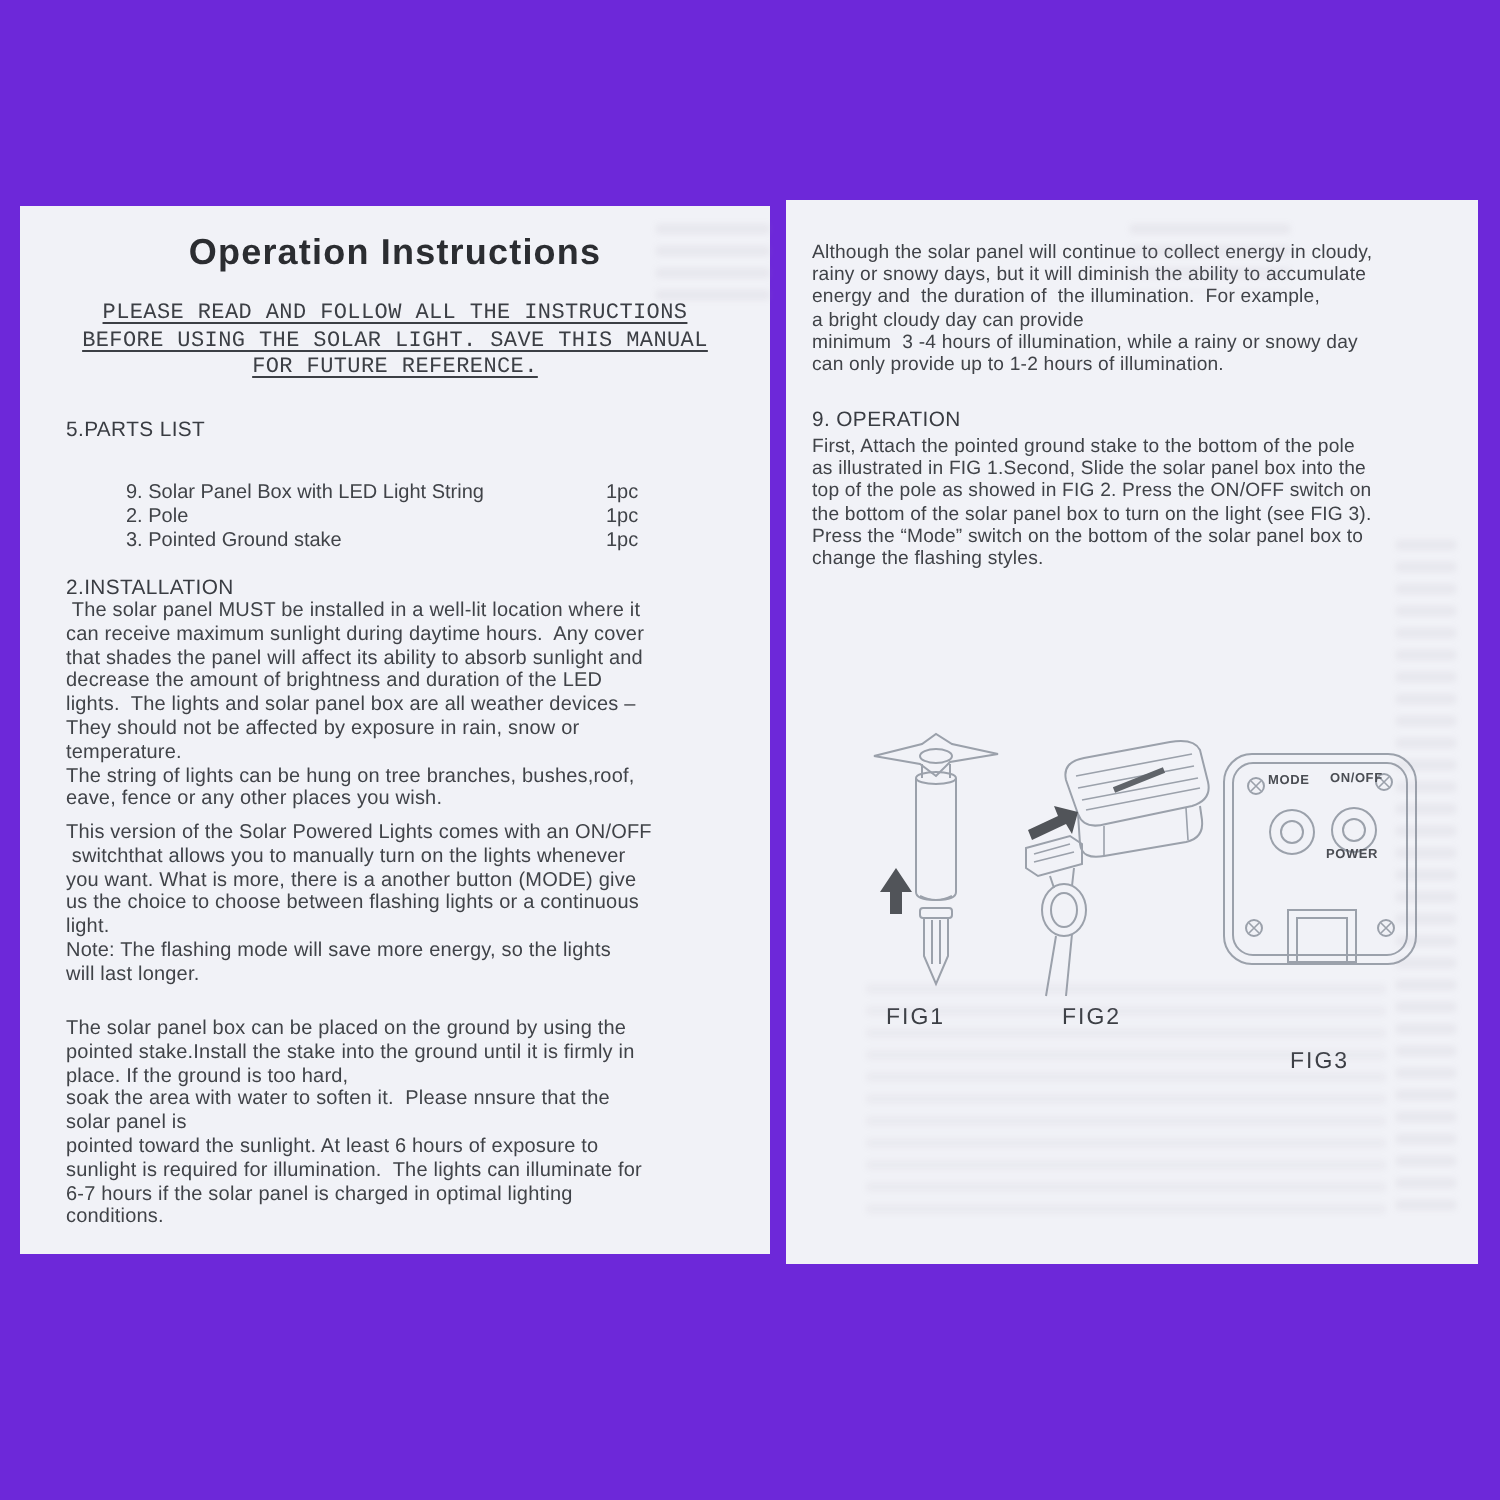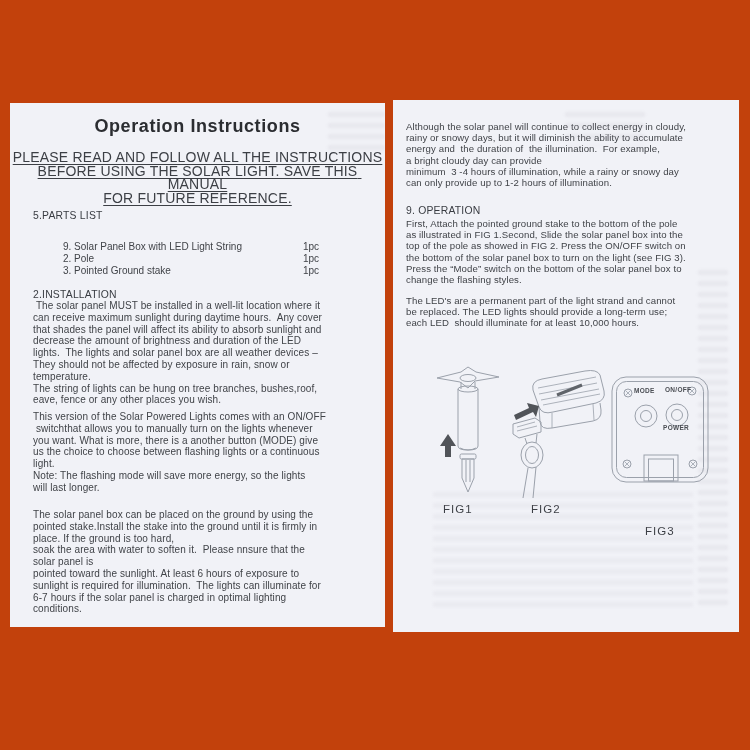--- a/index.html
+++ b/index.html
@@ -1,35 +1,35 @@
 <!DOCTYPE html>
 <html><head>
 <meta charset="utf-8">
 <style>
   html,body{margin:0;padding:0;}
   body{
     width:750px;height:750px;background:#ffffff;
     font-family:"Liberation Sans", sans-serif;
     color:#404348;overflow:hidden;position:relative;
   }
-  .stage{position:absolute;inset:0;background:#c2410c;}
+  .stage{position:absolute;inset:0;background:#6d28d9;}
   .page{
     position:absolute;background:#f1f2f7;
   }
   .page-left{left:10px;top:103px;width:375px;height:524px;}
   .page-right{left:393px;top:100px;width:346px;height:532px;}
   .abs{position:absolute;}
   .doc-title{
     width:100%;text-align:center;font-size:18px;font-weight:bold;
     color:#2b2d31;letter-spacing:.6px;
   }
   .notice{
-    width:100%;text-align:center;font-size:14px;line-height:13.5px;
+    width:100%;text-align:center;font-size:11px;line-height:13.5px;
     letter-spacing:.2px;text-decoration:underline;text-underline-offset:2px;
-    color:#3c3f45;white-space:pre-wrap;
+    color:#3c3f45;white-space:pre-wrap;font-family:Liberation Mono, monospace;
   }
   .heading{font-size:10.4px;color:#393c42;letter-spacing:.2px;}
   .body-text{
     font-size:10px;line-height:11.8px;color:#404348;
     white-space:pre-wrap;letter-spacing:.1px;
   }
   .body-text-r{
     font-size:9.6px;line-height:11.2px;color:#404348;
     white-space:pre-wrap;letter-spacing:.1px;
   }
@@ -119,23 +119,20 @@
 can only provide up to 1-2 hours of illumination.</div>
 
     <div class="abs heading" style="top:105px;left:13px;">9. OPERATION</div>
     <div class="abs body-text-r" style="top:118px;left:13px;width:325px;">First, Attach the pointed ground stake to the bottom of the pole
 as illustrated in FIG 1.Second, Slide the solar panel box into the
 top of the pole as showed in FIG 2. Press the ON/OFF switch on
 the bottom of the solar panel box to turn on the light (see FIG 3).
 Press the “Mode” switch on the bottom of the solar panel box to
 change the flashing styles.</div>
 
-    <div class="abs body-text-r" style="top:195px;left:13px;width:325px;">The LED's are a permanent part of the light strand and cannot
-be replaced. The LED lights should provide a long-term use;
-each LED  should illuminate for at least 10,000 hours.</div>
 
     <div class="fig" style="left:34px;top:264px;width:82px;height:132px;">
       <svg width="82" height="132" viewBox="0 0 82 132" fill="none" stroke="#9ba1ab" stroke-width="1">
         <path d="M10,14 L34,8 L41,3 L49,8 L72,13 L48,17 L41,24 L33,18 Z"></path>
         <ellipse cx="41" cy="14" rx="8" ry="3.5"></ellipse>
         <path d="M34,18 L34,25 M48,18 L48,25"></path>
         <ellipse cx="41" cy="25" rx="10" ry="3"></ellipse>
         <path d="M31,25 L31,82 Q31,86 41,86 Q51,86 51,82 L51,25"></path>
         <path d="M33,84 Q41,88 49,84"></path>
         <rect x="33" y="90" width="16" height="5" rx="1.5"></rect>

